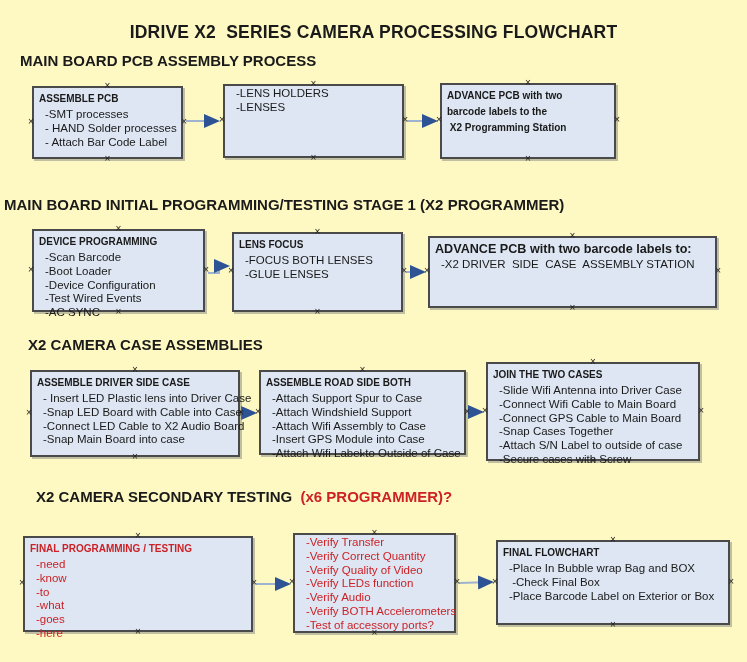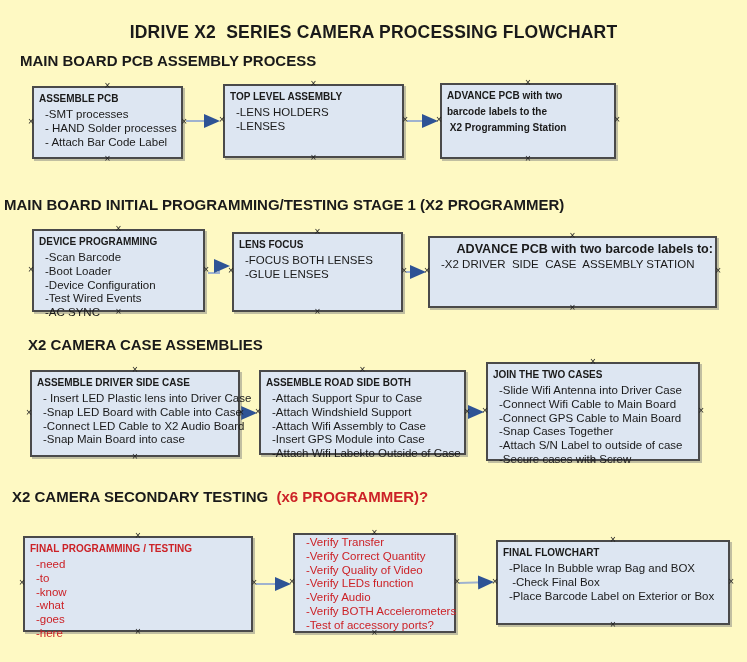--- a/index.html
+++ b/index.html
@@ -31,36 +31,36 @@
   }
   .sec-head{
     position:absolute;
     font-size:15px;font-weight:bold;
     white-space:pre;
   }
   .sec-head span{white-space:pre;}
   .h1{left:20px;top:52px;}
   .h2{left:4px;top:196px;}
   .h3{left:28px;top:336px;}
-  .h4{left:12px;top:488px;}
+  .h4{left:36px;top:488px;}
   .red-text{color:var(--red);}
   .box{
     position:absolute;
     background:var(--box-fill);
     border:2px solid var(--box-border);
     box-shadow:2px 2px 0 rgba(120,120,120,0.45);
     overflow:visible;
   }
   .box-title{
     font-size:10px;font-weight:bold;
     line-height:16px;
     padding:3px 2px 0 5px;
     white-space:pre-wrap;
   }
-  .t-sm .box-title{font-size:12.6px;text-align:right;}
+  .t-sm .box-title{font-size:12.6px;}
   .box-items{padding:1px 0 0 11px;}
   .box-item{
     font-size:11.5px;
     line-height:13.8px;
     white-space:pre;
   }
   .red-box .box-title,.red-box .box-item{color:var(--red);}
   .anchor{
     position:absolute;
     font-size:10px;line-height:10px;
@@ -126,21 +126,20 @@
         <div class="box-item">-SMT processes</div>
         <div class="box-item">- HAND Solder processes</div>
         <div class="box-item">- Attach Bar Code Label</div>
       </div>
   <span class="anchor a-top">×</span>
       <span class="anchor a-bottom">×</span>
       <span class="anchor a-left">×</span>
       <span class="anchor a-right">×</span>
     </div>
   <div class="box b12">
-    <div class="box-title">TOP LEVEL ASSEMBLY</div>
     <div class="box-items">
         <div class="box-item">-LENS HOLDERS</div>
         <div class="box-item">-LENSES</div>
       </div>
   <span class="anchor a-top">×</span>
       <span class="anchor a-bottom">×</span>
       <span class="anchor a-left">×</span>
       <span class="anchor a-right">×</span>
     </div>
   <div class="box b13">
@@ -230,22 +229,22 @@
   <span class="anchor a-top">×</span>
       <span class="anchor a-bottom">×</span>
       <span class="anchor a-left">×</span>
       <span class="anchor a-right">×</span>
     </div>
 
   <div class="box b41 red-box">
     <div class="box-title">FINAL PROGRAMMING / TESTING</div>
     <div class="box-items">
         <div class="box-item">-need</div>
+        <div class="box-item">-know</div>
         <div class="box-item">-to</div>
-        <div class="box-item">-know</div>
         <div class="box-item">-what</div>
         <div class="box-item">-goes</div>
         <div class="box-item">-here</div>
       </div>
   <span class="anchor a-top">×</span>
       <span class="anchor a-bottom">×</span>
       <span class="anchor a-left">×</span>
       <span class="anchor a-right">×</span>
     </div>
   <div class="box b42 red-box">

